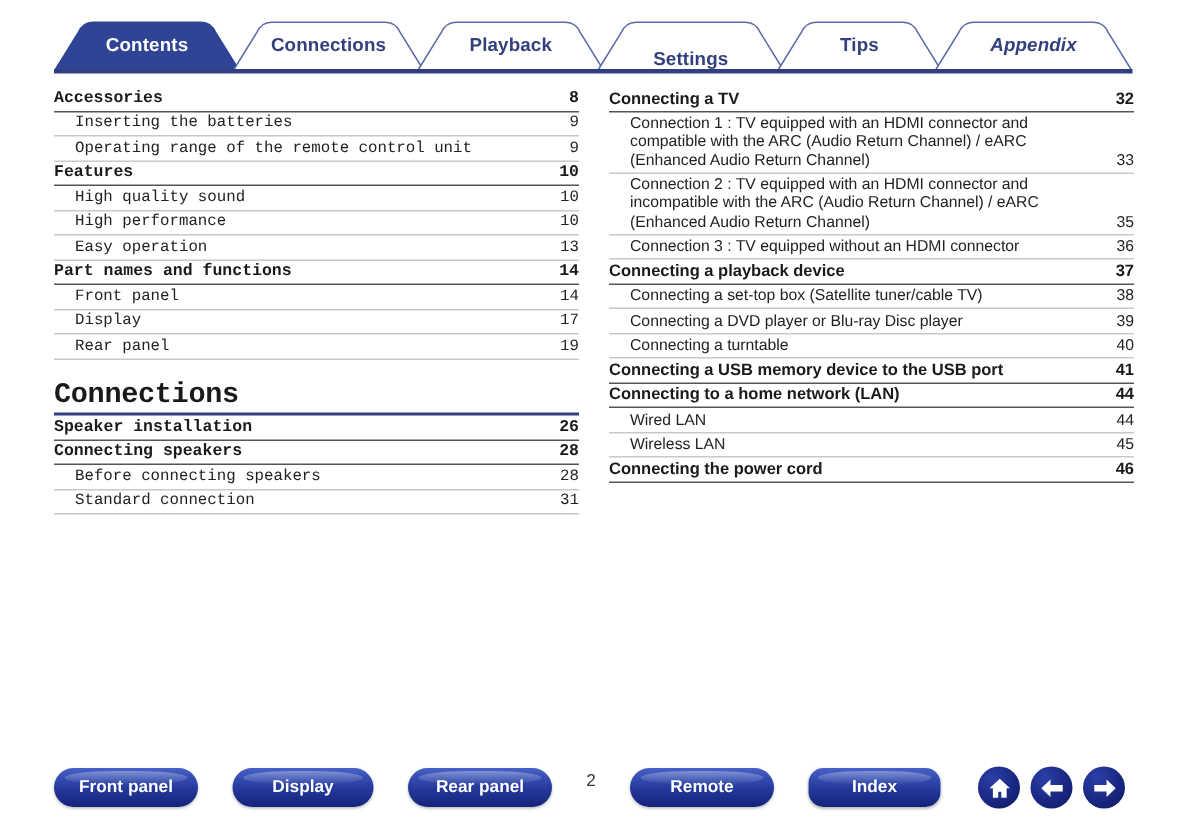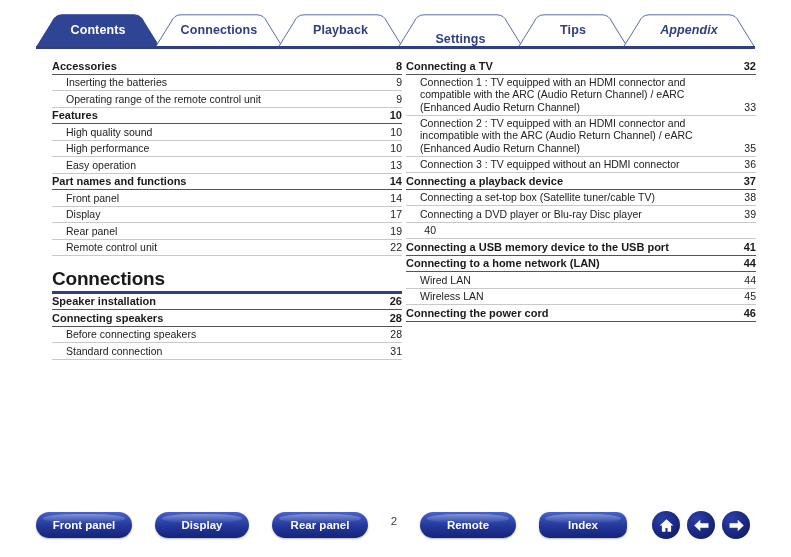--- a/index.html
+++ b/index.html
@@ -52,21 +52,21 @@
     width: 719px; height: 3px;
     background: #2f3f82;
   }
 
   
   .col {
     position: absolute;
     top: 58px;
     width: 350px;
   }
-  #col-left  { left: 52px; }
+  #col-left  { left: 36px; font-family: Liberation Mono, monospace; }
   #col-right { left: 406px; }
 
   .toc-entry {
     display: flex;
     align-items: flex-end;
     justify-content: space-between;
     border-bottom: 1px solid #c9c9c9;
     padding: 1px 0 1.5px 0;
     min-height: 13px;
   }
@@ -245,24 +245,20 @@
           <div class="toc-page">14</div>
         </div>
         <div class="toc-entry level2">
           <div class="toc-title">Display</div>
           <div class="toc-page">17</div>
         </div>
         <div class="toc-entry level2">
           <div class="toc-title">Rear panel</div>
           <div class="toc-page">19</div>
         </div>
-        <div class="toc-entry level2">
-          <div class="toc-title">Remote control unit</div>
-          <div class="toc-page">22</div>
-        </div>
       </div>
     <div class="section-head">Connections</div>
     <div class="section-rule"></div>
     <div id="left-section-entries">
         <div class="toc-entry level1">
           <div class="toc-title">Speaker installation</div>
           <div class="toc-page">26</div>
         </div>
         <div class="toc-entry level1">
           <div class="toc-title">Connecting speakers</div>
@@ -303,20 +299,21 @@
         </div>
         <div class="toc-entry level2">
           <div class="toc-title">Connecting a set-top box (Satellite tuner/cable TV)</div>
           <div class="toc-page">38</div>
         </div>
         <div class="toc-entry level2">
           <div class="toc-title">Connecting a DVD player or Blu-ray Disc player</div>
           <div class="toc-page">39</div>
         </div>
         <div class="toc-entry level2">
+          <div class="toc-title">Connecting a turntable</div>
           <div class="toc-page">40</div>
         </div>
         <div class="toc-entry level1">
           <div class="toc-title">Connecting a USB memory device to the USB port</div>
           <div class="toc-page">41</div>
         </div>
         <div class="toc-entry level1">
           <div class="toc-title">Connecting to a home network (LAN)</div>
           <div class="toc-page">44</div>
         </div>

